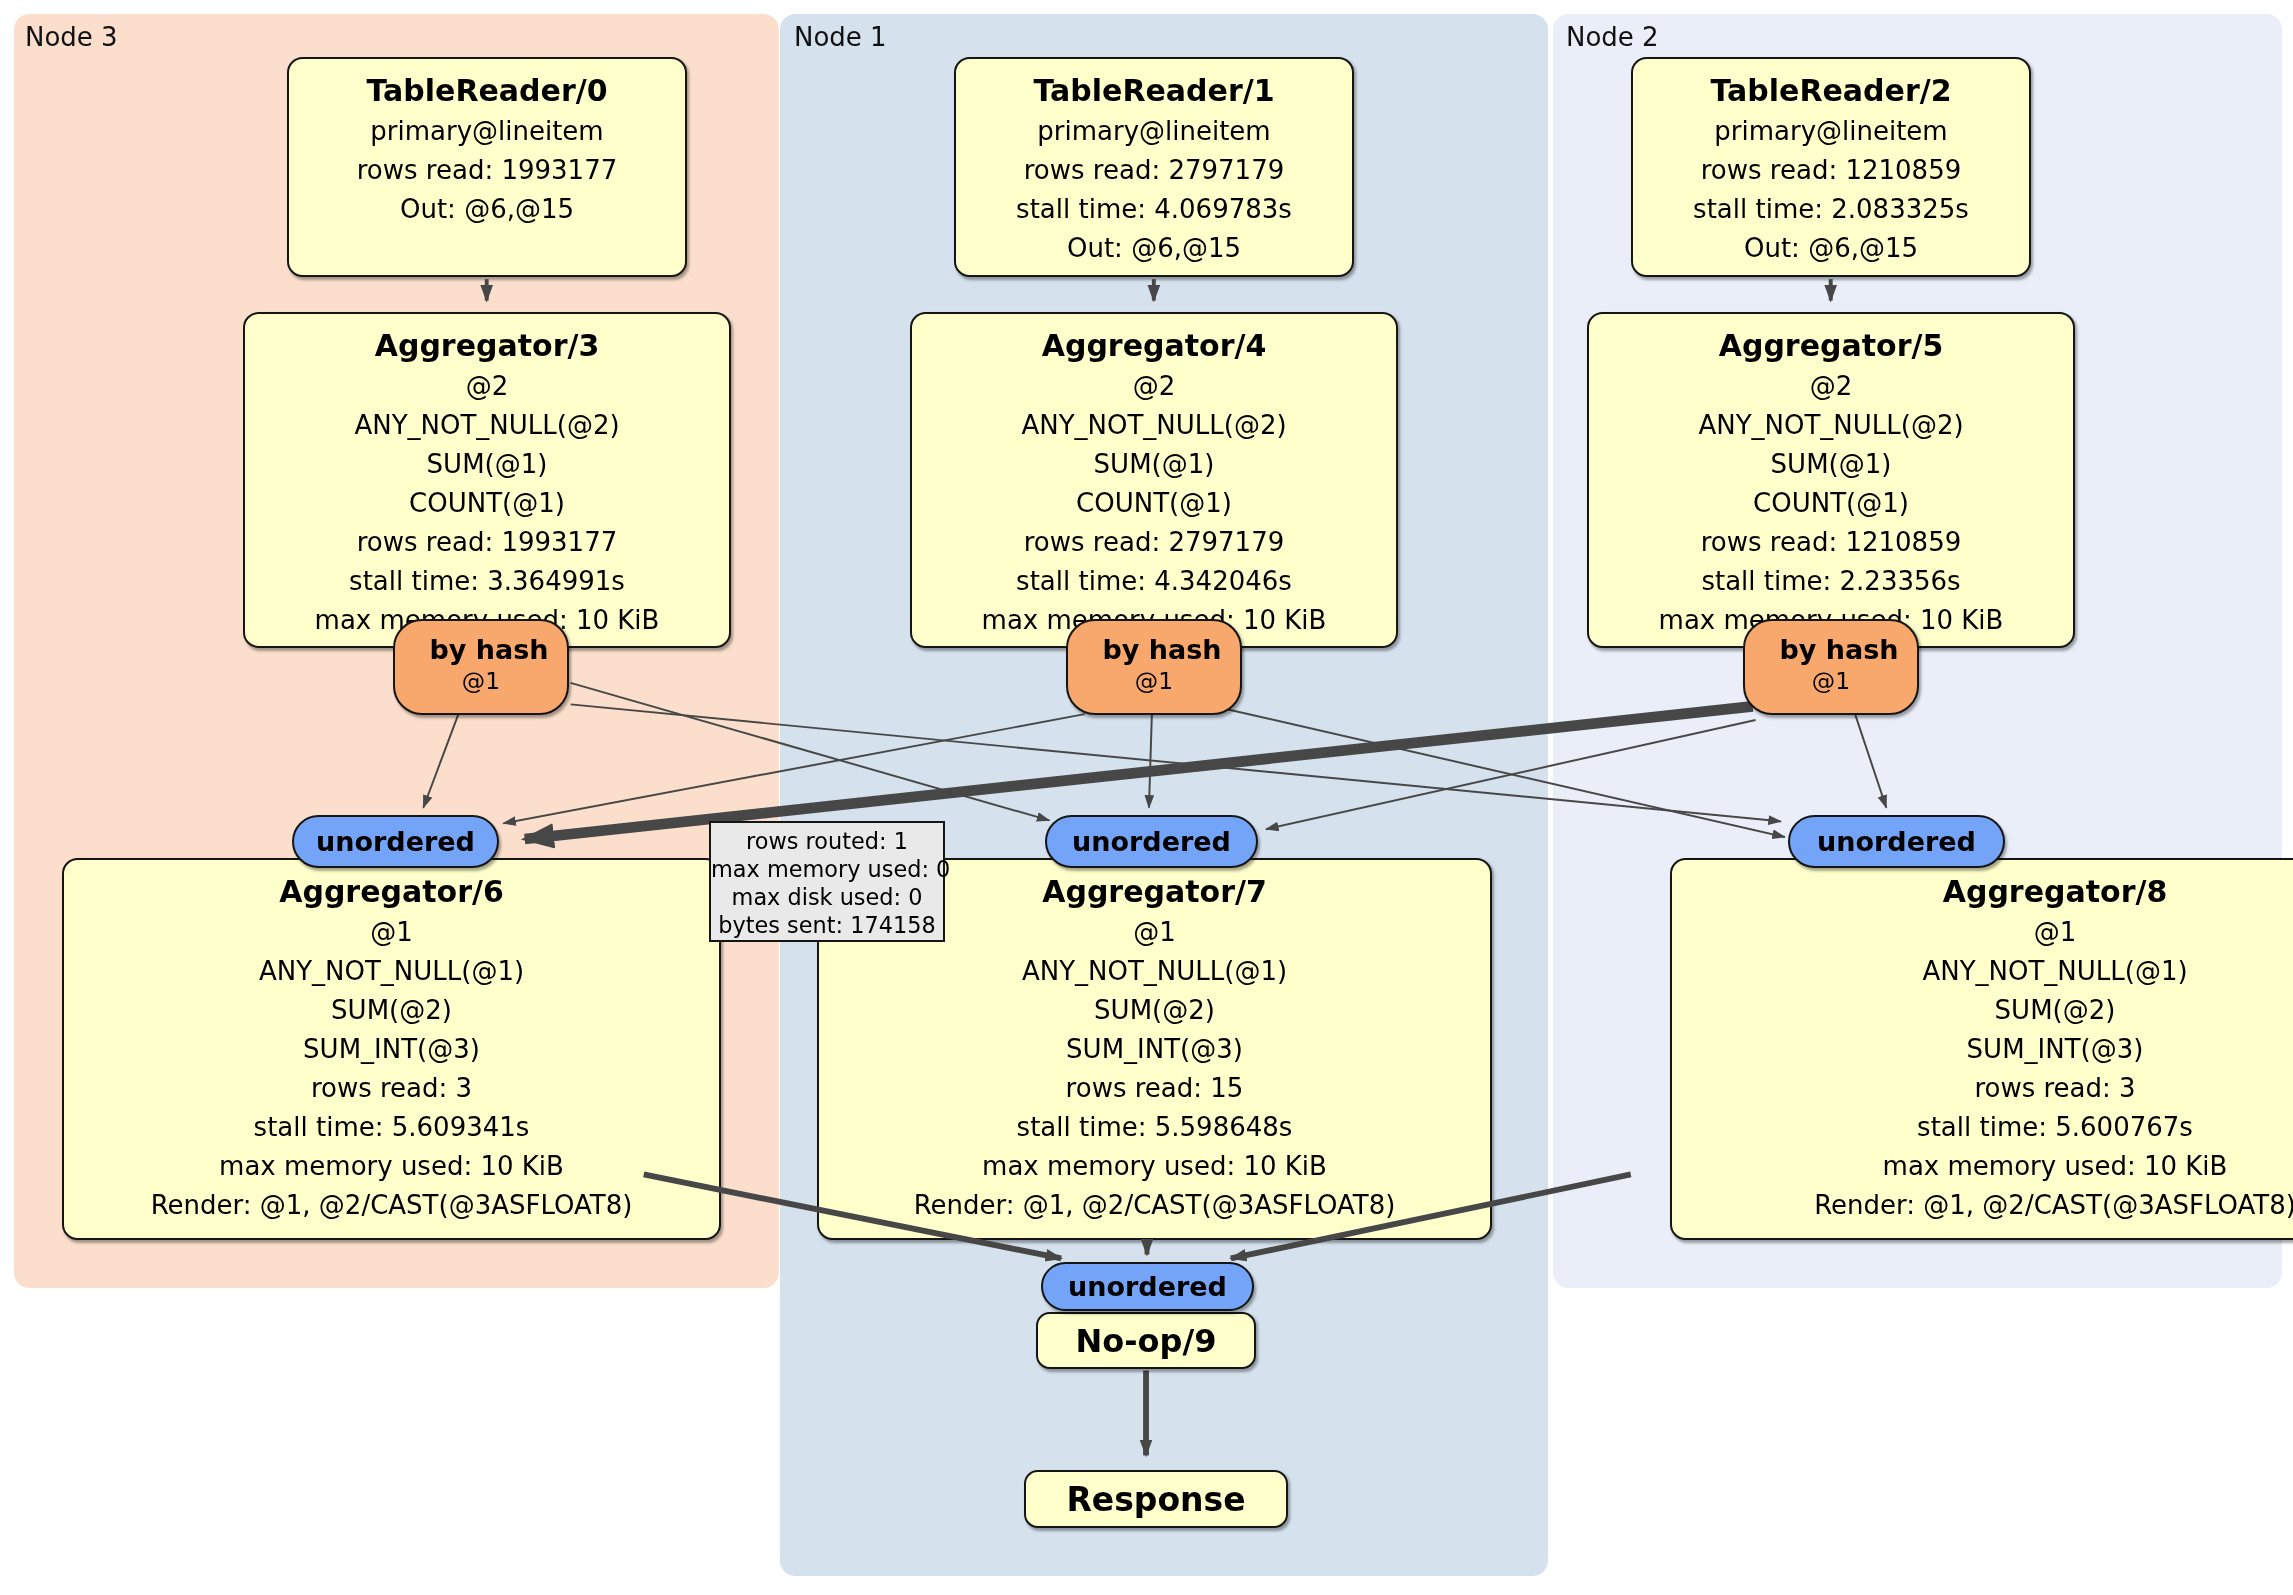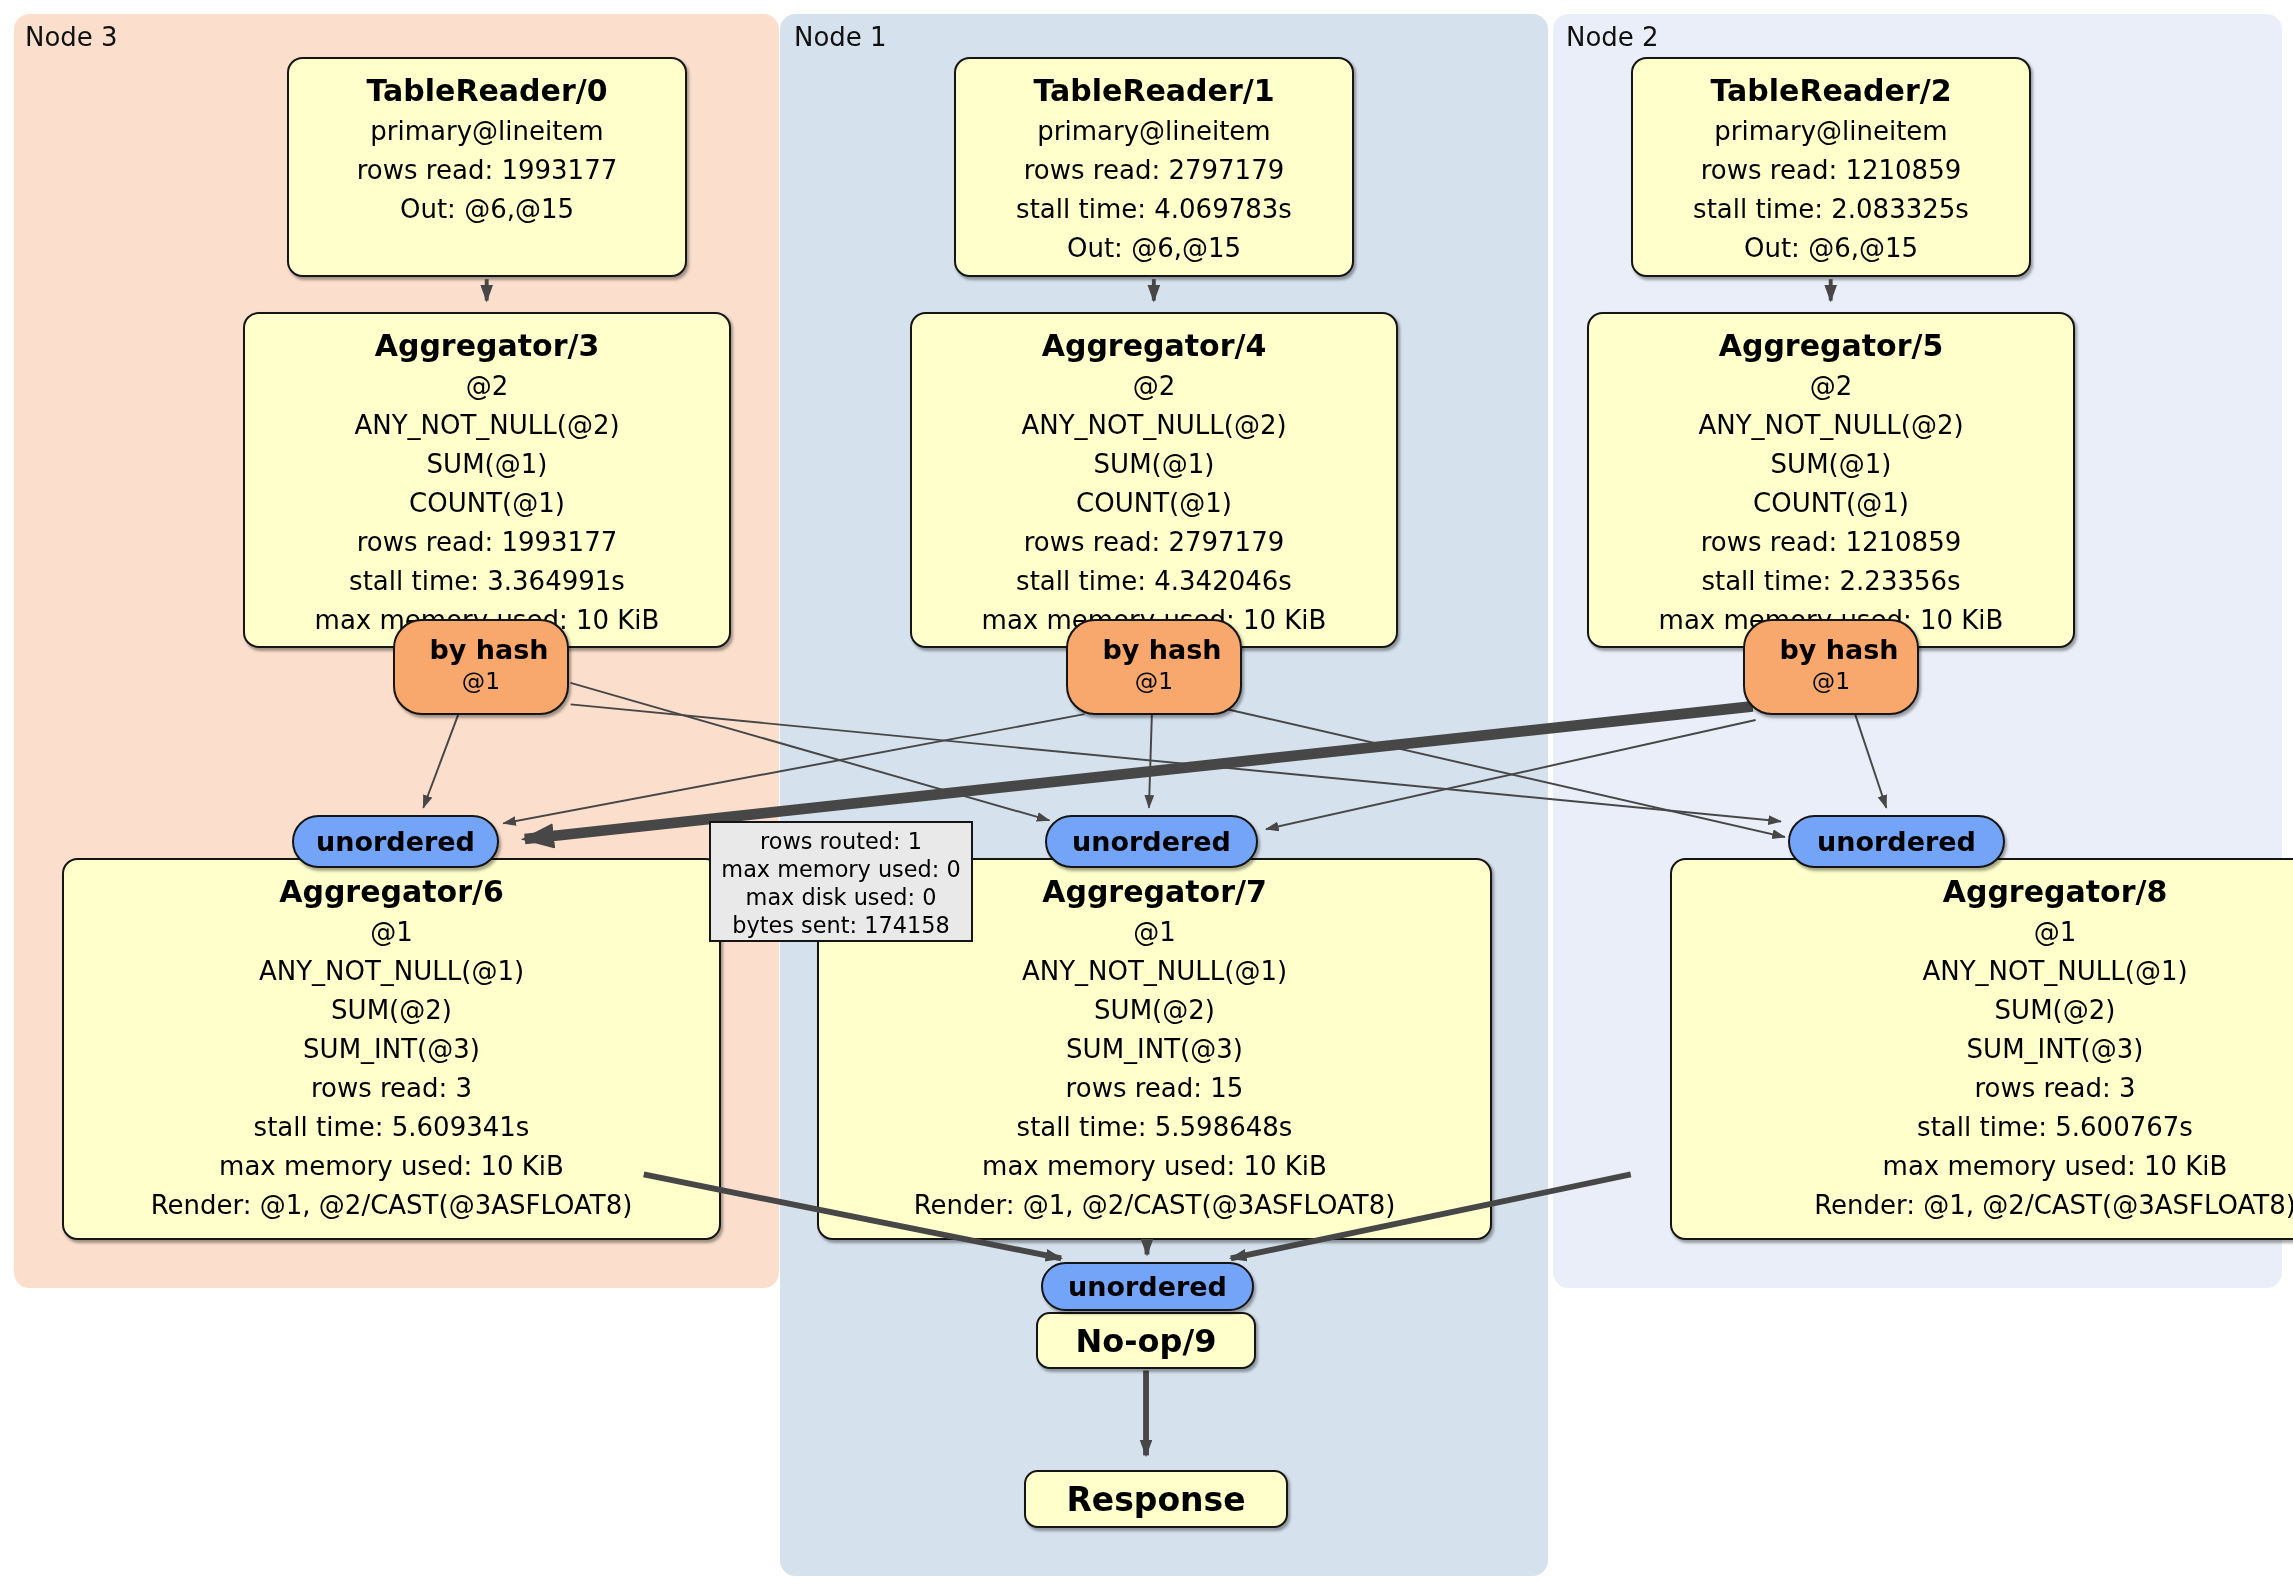--- a/index.html
+++ b/index.html
@@ -217,21 +217,21 @@
   </div>
 
   <div class="sync" style="left:292px;top:815px;width:207px;height:53px;">unordered</div>
   <div class="sync" style="left:1045px;top:815px;width:213px;height:53px;">unordered</div>
   <div class="sync" style="left:1788px;top:815px;width:217px;height:53px;">unordered</div>
   <div class="sync" style="left:1041px;top:1262px;width:213px;height:49px;">unordered</div>
 
   <div class="simplebox" style="left:1036px;top:1312px;width:220px;height:57px;font-size:32px;">No-op/9</div>
   <div class="simplebox" style="left:1024px;top:1470px;width:264px;height:58px;font-size:33px;">Response</div>
 
-  <div class="tooltip" style="left:709px;top:821px;width:264px;height:121px;">
+  <div class="tooltip" style="left:709px;top:821px;width:236px;height:121px;">
     <div>
         <div class="line">rows routed: 1</div>
         <div class="line">max memory used: 0</div>
         <div class="line">max disk used: 0</div>
         <div class="line">bytes sent: 174158</div>
       </div>
   </div>
 
 </div>
 

